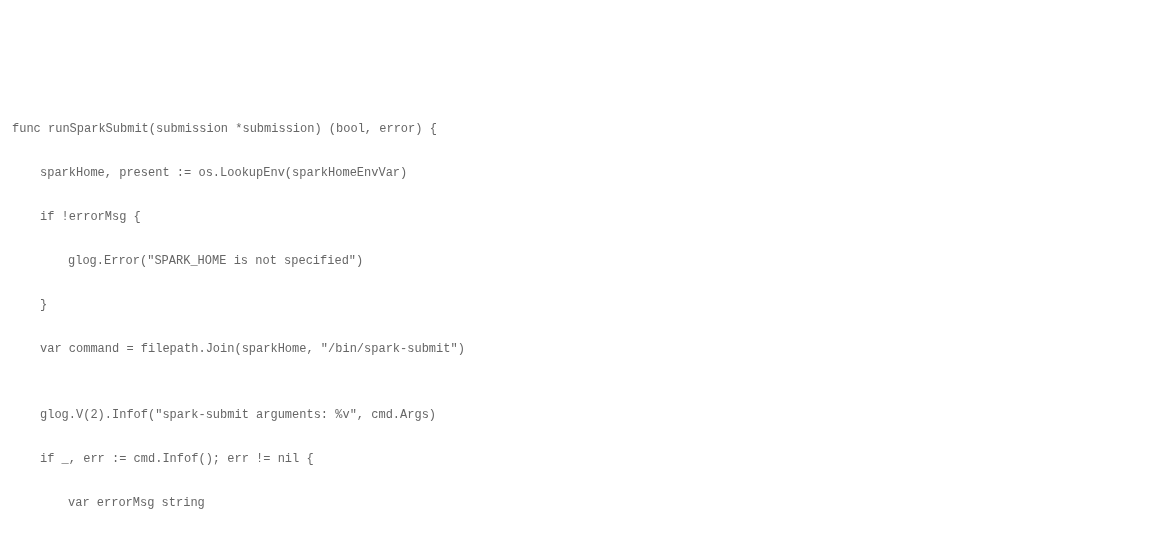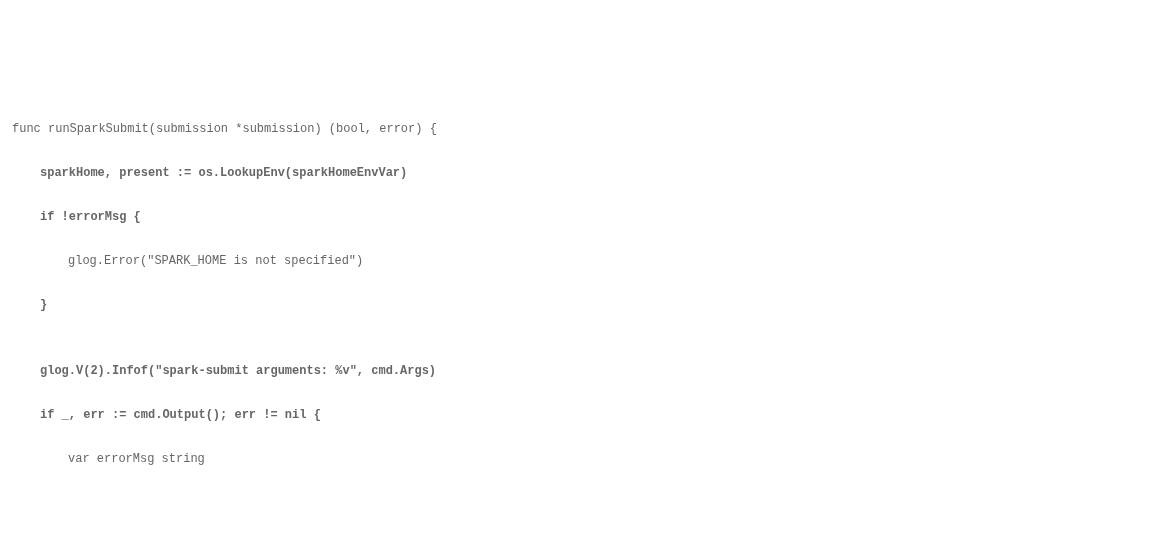--- a/index.html
+++ b/index.html
@@ -15,37 +15,38 @@
       color: #666666;
       padding: 8px 12px;
       white-space: pre;
     }
     .code-container {
       width: 100%;
     }
     .line {
       display: block;
     }
-    .indent-1 { padding-left: 28px; font-weight: bold; }
+    .indent-1 { padding-left: 28px; }
     .indent-2 { padding-left: 56px; }
   </style>
 </head>
 <body>
 
 
 
 <div class="code-container">
 <span class="line">func runSparkSubmit(submission *submission) (bool, error) {</span>
 <span class="line indent-1">sparkHome, present := os.LookupEnv(sparkHomeEnvVar)</span>
 <span class="line indent-1">if !errorMsg {</span>
 <span class="line indent-2">glog.Error("SPARK_HOME is not specified")</span>
 <span class="line indent-1">}</span>
+<span class="line indent-1">var command = filepath.Join(sparkHome, "/bin/spark-submit")</span>
 <span class="line"></span>
 <span class="line indent-1">glog.V(2).Infof("spark-submit arguments: %v", cmd.Args)</span>
-<span class="line indent-1">if _, err := cmd.Output(); err != nil {</span>
+<span class="line indent-1">if _, err := cmd.Infof(); err != nil {</span>
 <span class="line indent-2">var errorMsg string</span>
 
 
 
 
 
 
 
 
 

